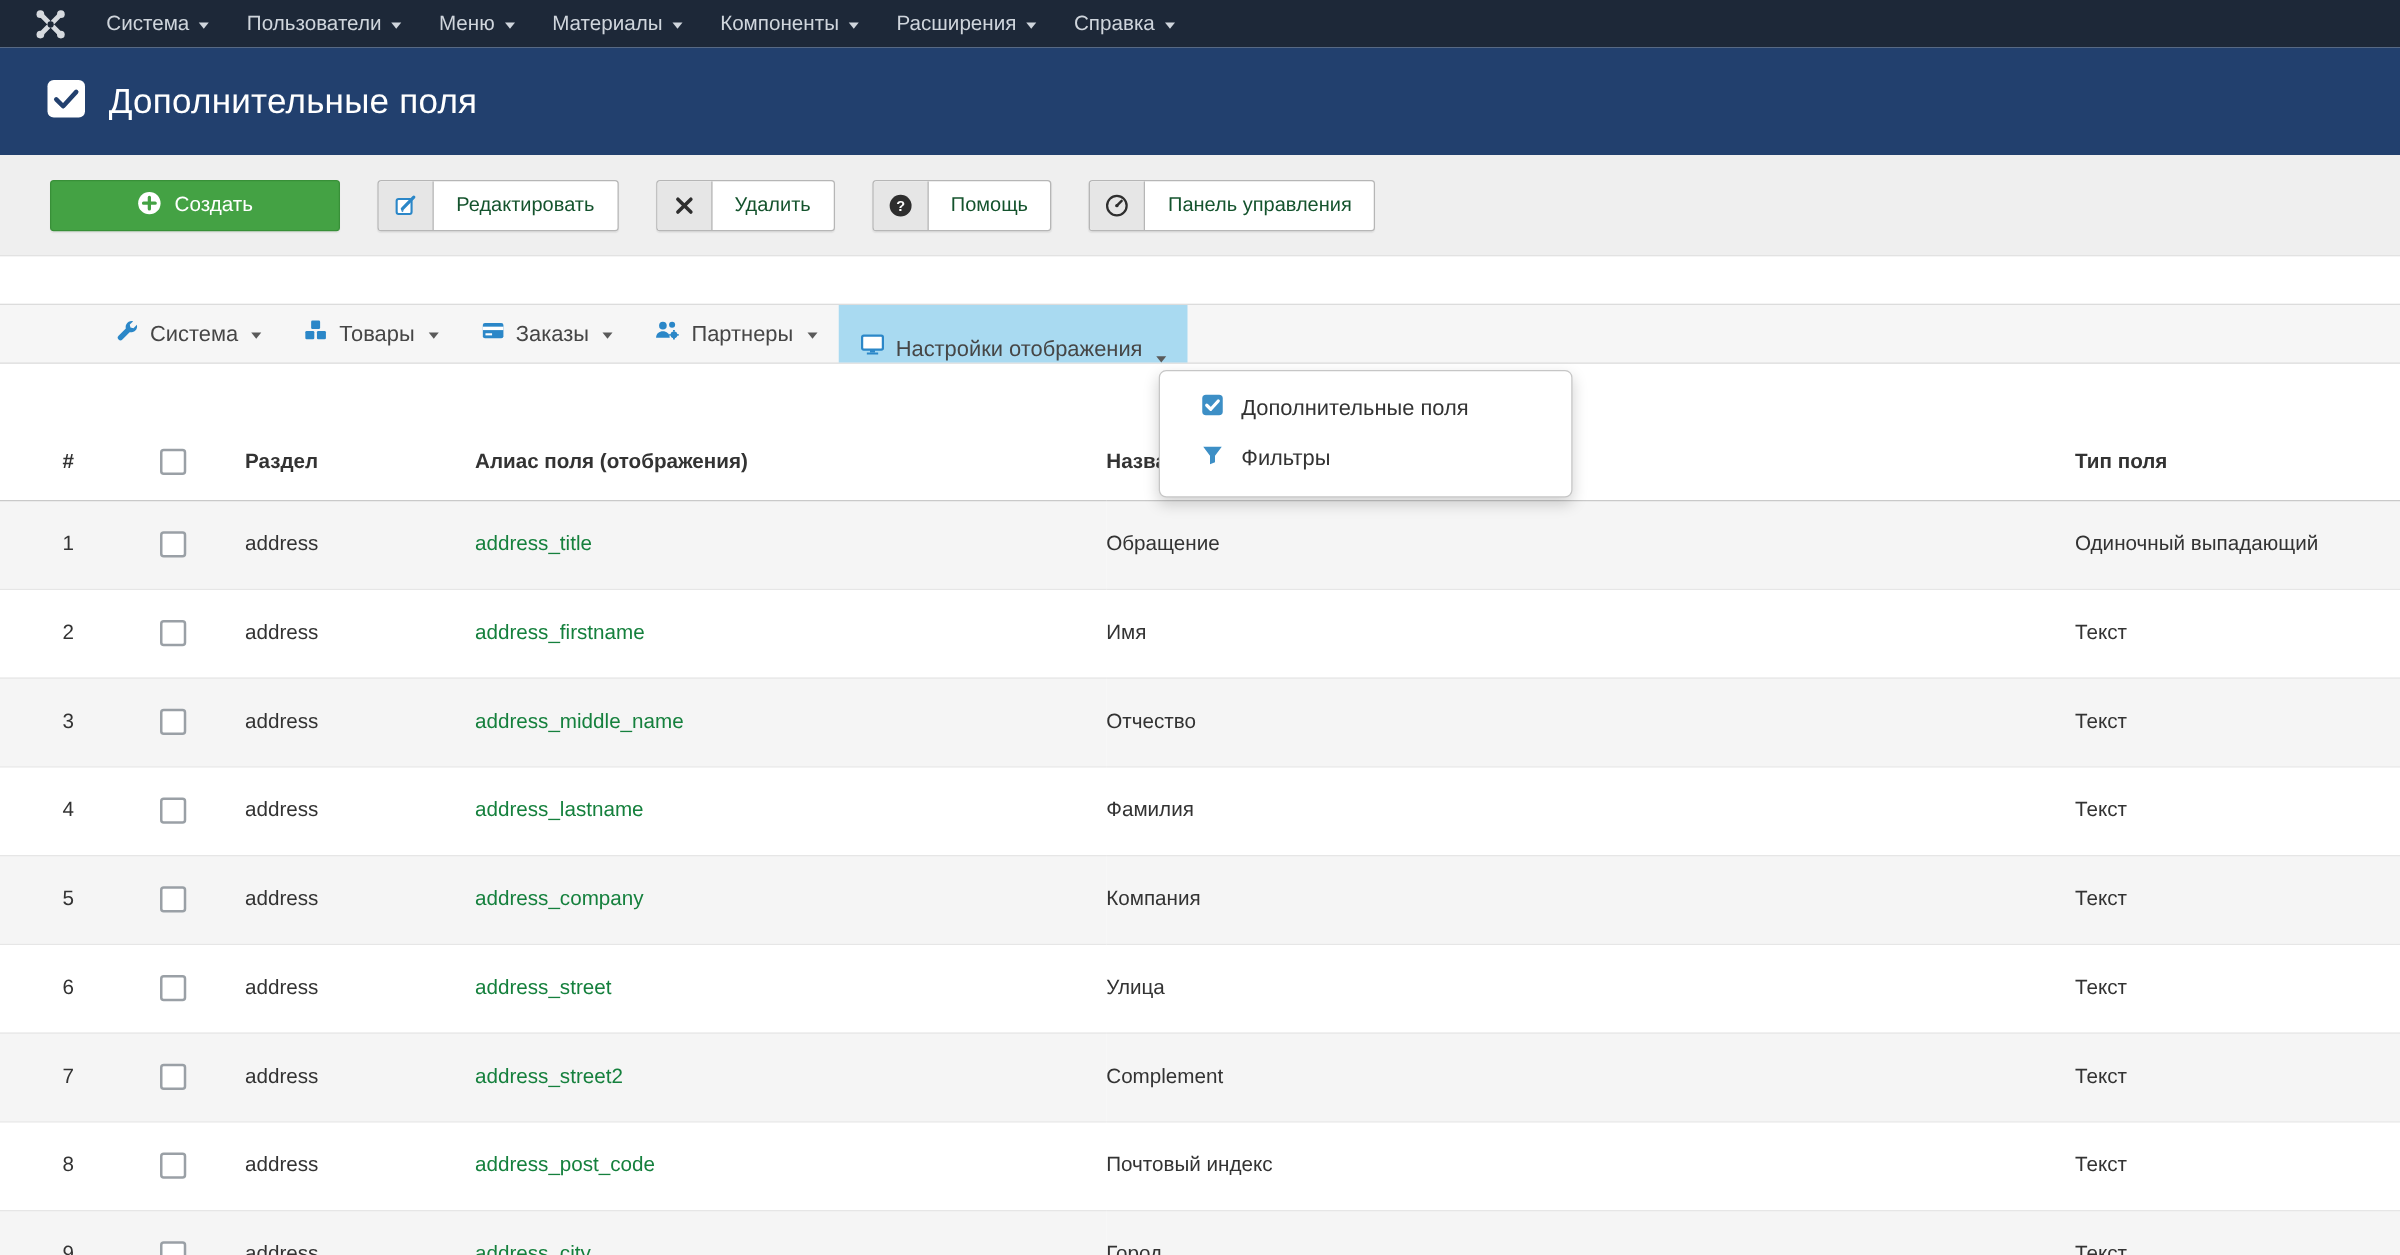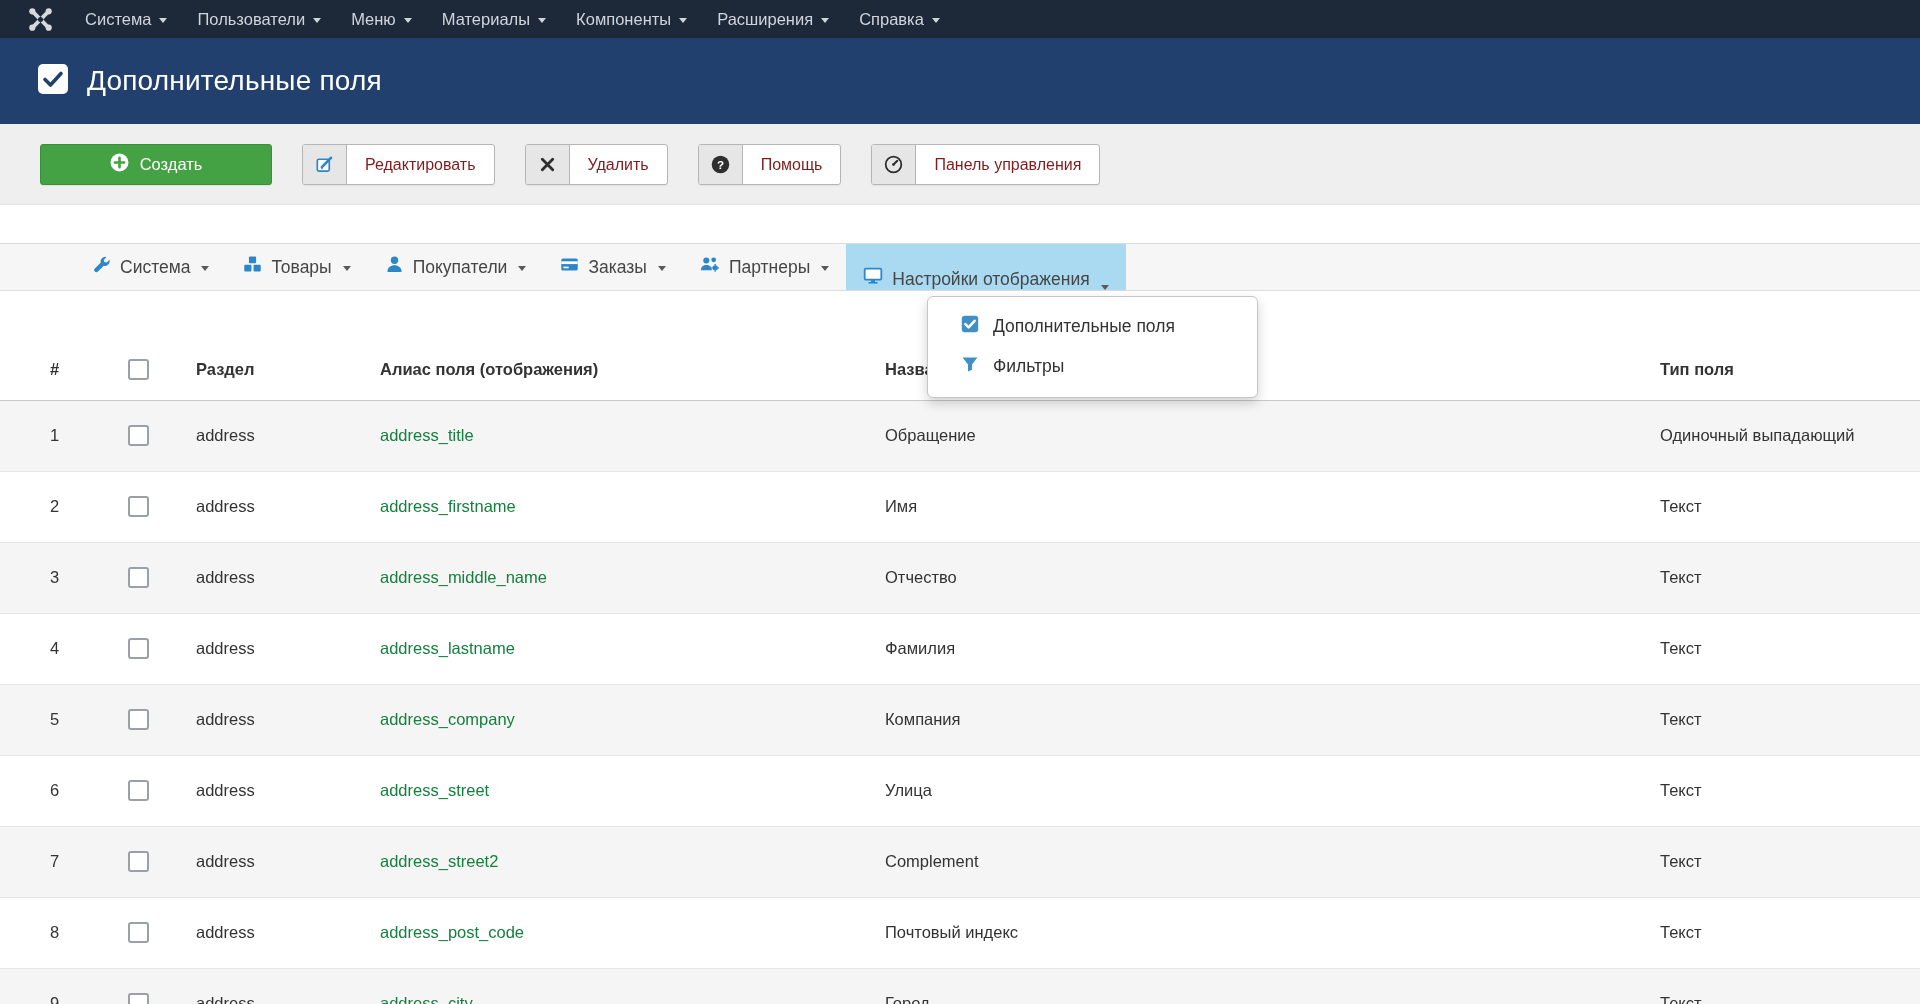--- a/index.html
+++ b/index.html
@@ -17,21 +17,21 @@
 
   
   .pageheader { height:86px; background:#22406e; display:flex; align-items:center;
     padding-left:37px; gap:18px; }
   .pageheader h1 { color:#fff; font-size:28px; font-weight:400; letter-spacing:.2px; }
 
   
   .toolbar { height:81px; background:#efefef; border-bottom:1px solid #e2e2e2;
     display:flex; align-items:flex-start; padding:20px 0 0 40px; gap:30px; }
   .btn { height:41px; border:1px solid #b6b6b6; border-radius:3px; background:#fff;
-    display:flex; align-items:stretch; font-size:16px; color:#7f1d1d; cursor:pointer;
+    display:flex; align-items:stretch; font-size:16px; color:#14532d; cursor:pointer;
     box-shadow:0 1px 1px rgba(0,0,0,.06); padding:0; overflow:hidden;
     font-family:"Liberation Sans", sans-serif; }
   .btn .iconseg { width:44px; background:#e6e6e6; border-right:1px solid #b6b6b6;
     display:flex; align-items:center; justify-content:center; }
   .btn .labelseg { padding:0 18px; display:flex; align-items:center; white-space:nowrap; }
   .btn-new { background:#44a244; border-color:#389038; color:#fff; min-width:232px;
     display:flex; align-items:center; justify-content:center; gap:11px; font-size:16.5px; }
 
   
   .subnav { margin-top:38px; height:48px; background:#f6f6f6;
@@ -193,30 +193,20 @@
         <rect x="5.6" y="1.4" width="6.8" height="6.4" rx="1"></rect>
         <rect x="1.2" y="9.2" width="6.8" height="6.4" rx="1"></rect>
         <rect x="10" y="9.2" width="6.8" height="6.4" rx="1"></rect>
       </svg>
     </span>
     <span>Товары</span>
     <i class="caret-down"></i>
   </div>
   <div class="tab">
     <span>
-      <svg width="19" height="19" viewBox="0 0 18 18" fill="#2b87c8">
-        <circle cx="9" cy="5" r="3.5"></circle>
-        <path d="M2.3 16 c0-4.2 3.1-6.3 6.7-6.3 s6.7 2.1 6.7 6.3 z"></path>
-      </svg>
-    </span>
-    <span>Покупатели</span>
-    <i class="caret-down"></i>
-  </div>
-  <div class="tab">
-    <span>
       <svg width="19" height="19" viewBox="0 0 18 18">
         <rect x="1.2" y="3.2" width="15.6" height="11.6" rx="1.6" fill="#2b87c8"></rect>
         <rect x="1.2" y="6" width="15.6" height="2.6" fill="#ffffff"></rect>
         <rect x="3.2" y="11" width="5" height="1.6" fill="#ffffff"></rect>
       </svg>
     </span>
     <span>Заказы</span>
     <i class="caret-down"></i>
   </div>
   <div class="tab">

